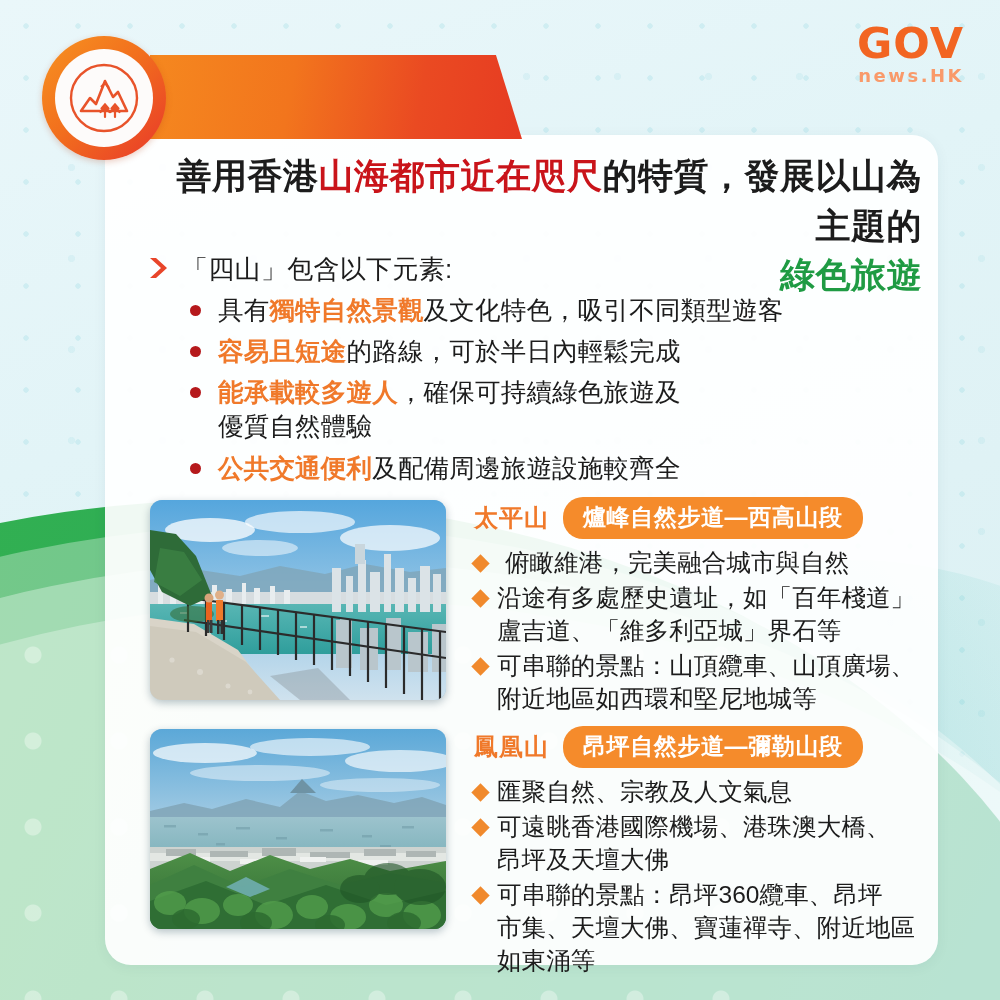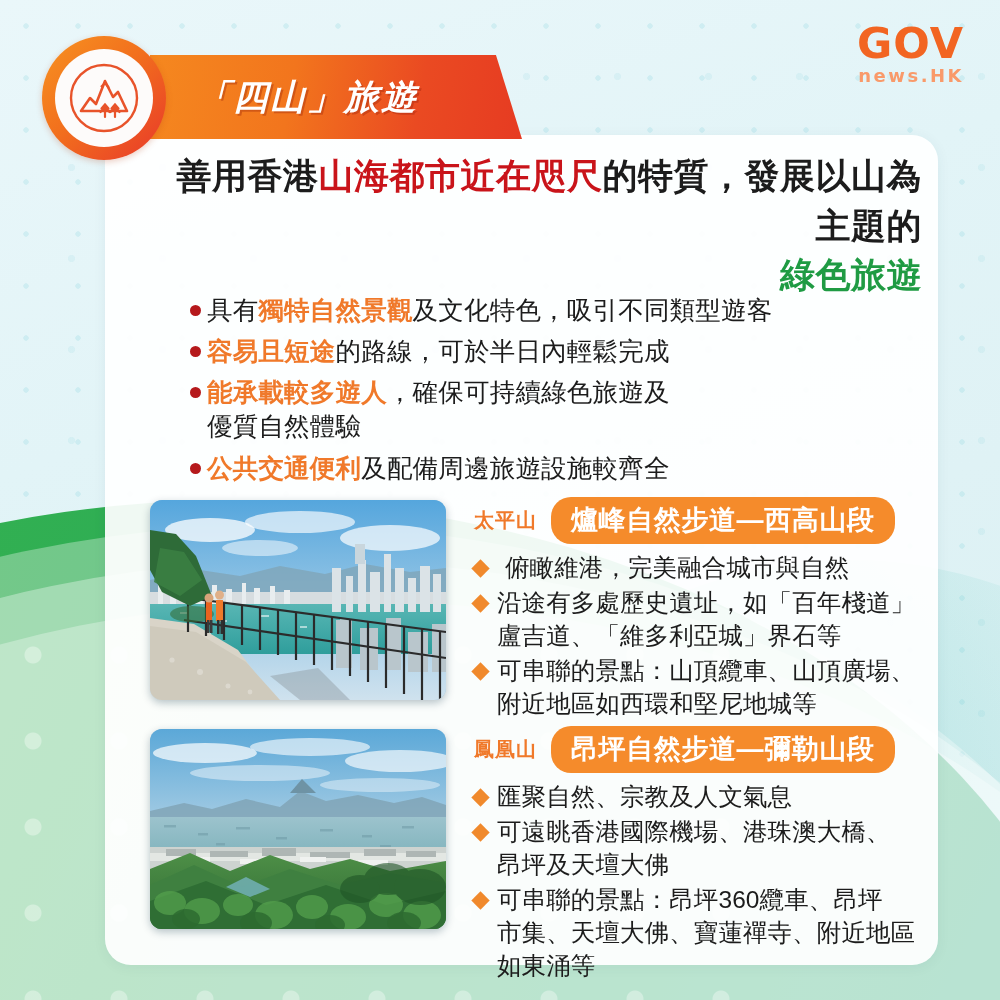--- a/index.html
+++ b/index.html
@@ -183,21 +183,21 @@
 
   
   .bullets {
     position: absolute;
     left: 190px; top: 293px;
     width: 760px;
   }
   .bullet-row {
     display: flex;
     align-items: flex-start;
-    gap: 6px;
+    gap: 17px;
     margin-bottom: 7px;
   }
   .dot {
     flex: 0 0 auto;
     width: 11px; height: 11px;
     border-radius: 50%;
     background: #b5191c;
     margin-top: 12px;
   }
   .bullet-text {
@@ -233,30 +233,30 @@
     left: 324px; top: 0;
     width: 610px;
   }
   .mtn-head {
     display: flex;
     align-items: center;
     gap: 14px;
     margin-bottom: 7px;
   }
   .mtn-name {
-    font-size: 20px;
+    font-size: 24px;
     font-weight: 700;
     color: #f0792a;
     letter-spacing: 1px;
     white-space: nowrap;
   }
   .pill {
     background: #f58b2b;
     color: #ffffff;
-    font-size: 27px;
+    font-size: 23px;
     font-weight: 700;
     letter-spacing: .6px;
     padding: 5px 20px 6px;
     border-radius: 20px;
     white-space: nowrap;
   }
   .mtn-row {
     display: flex;
     align-items: flex-start;
     gap: 10px;
@@ -290,41 +290,48 @@
   <div class="bg-dots-green"></div>
 
   <div class="gov-logo">
     <div class="gov">GOV</div>
     <div class="news">news.HK</div>
   </div>
 
   <div class="card"></div>
 
   <div class="banner"></div>
-  <div class="banner-title">「四山」旅遊</div>
 
   <div class="logo-circle">
     <div class="logo-inner">
       <svg width="78" height="78" viewBox="0 0 78 78">
         <circle cx="39" cy="39" r="33" fill="none" stroke="#e8532a" stroke-width="2.4"></circle>
         <path d="M16 52 L25 39 L31 45 L40 22 L48 38 L53 33 L62 52 Z" fill="none" stroke="#e8532a" stroke-width="2.6" stroke-linejoin="round"></path>
         <path d="M36 28 L40 24 L44 29" fill="none" stroke="#e8532a" stroke-width="2.2" stroke-linejoin="round"></path>
         <g stroke="#e8532a" stroke-width="2.2" fill="none" stroke-linecap="round">
           <path d="M40 58 L40 49 M35.5 53 L40 48 L44.5 53 M36.5 49.5 L40 45.5 L43.5 49.5"></path>
           <path d="M50 58 L50 49 M45.5 53 L50 48 L54.5 53 M46.5 49.5 L50 45.5 L53.5 49.5"></path>
         </g>
       </svg>
     </div>
   </div>
 
   <div class="subtitle">
     <span>善用香港</span><span class="hl-red">山海都市近在咫尺</span><span>的特質，發展以山為主題的</span><br>
     <span class="hl-green">綠色旅遊</span>
   </div>
 
+  <div class="list-head">
+    <span class="arrow-icon">
+      <svg width="26" height="24" viewBox="0 0 26 24">
+        <path d="M2 2 L13 12 L2 22 L8 22 L19 12 L8 2 Z" fill="#e8452a"></path>
+      </svg>
+    </span>
+    <span class="list-head-text">「四山」包含以下元素:</span>
+  </div>
 
   <div class="bullets">
     <div class="bullet-row">
       <span class="dot"></span>
       <span class="bullet-text"><span>具有</span><span class="em">獨特自然景觀</span><span>及文化特色，吸引不同類型遊客</span></span>
     </div>
     <div class="bullet-row">
       <span class="dot"></span>
       <span class="bullet-text"><span></span><span class="em">容易且短途</span><span>的路線，可於半日內輕鬆完成</span></span>
     </div>

